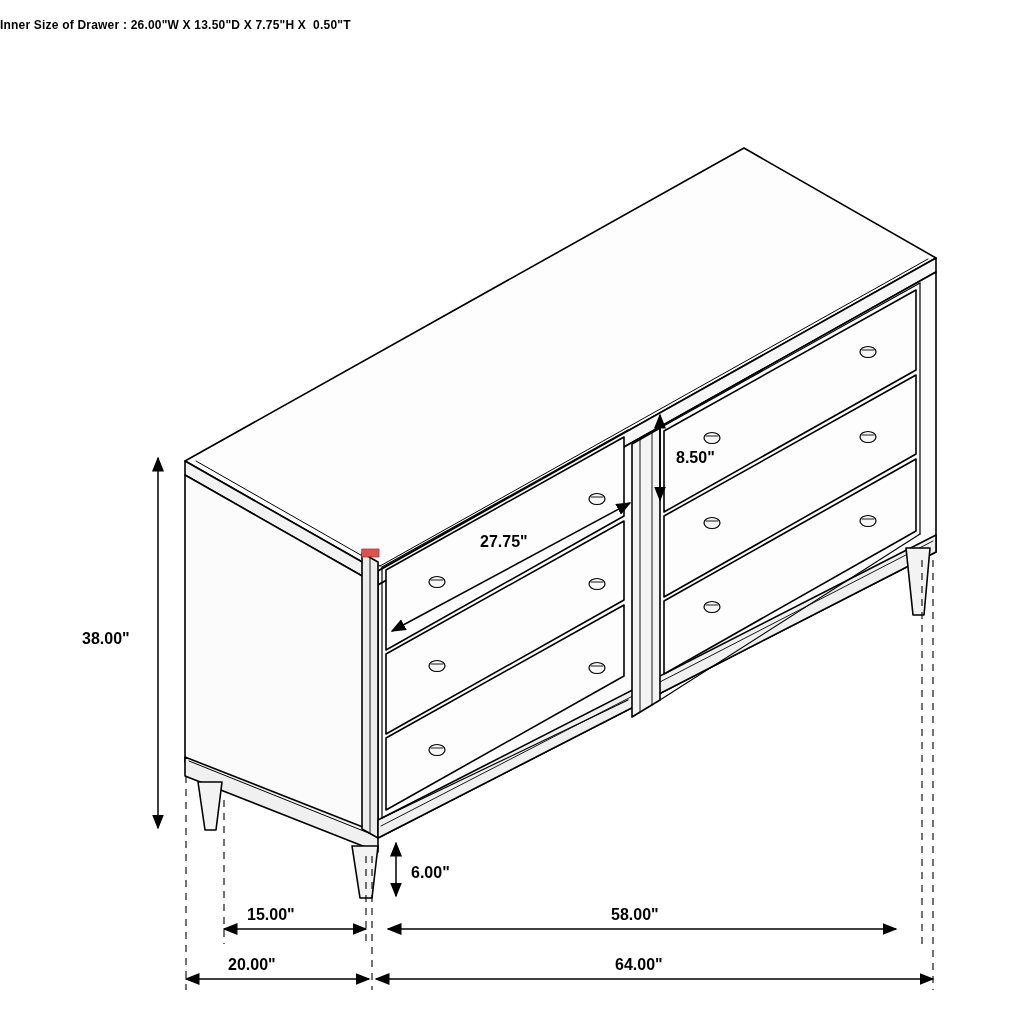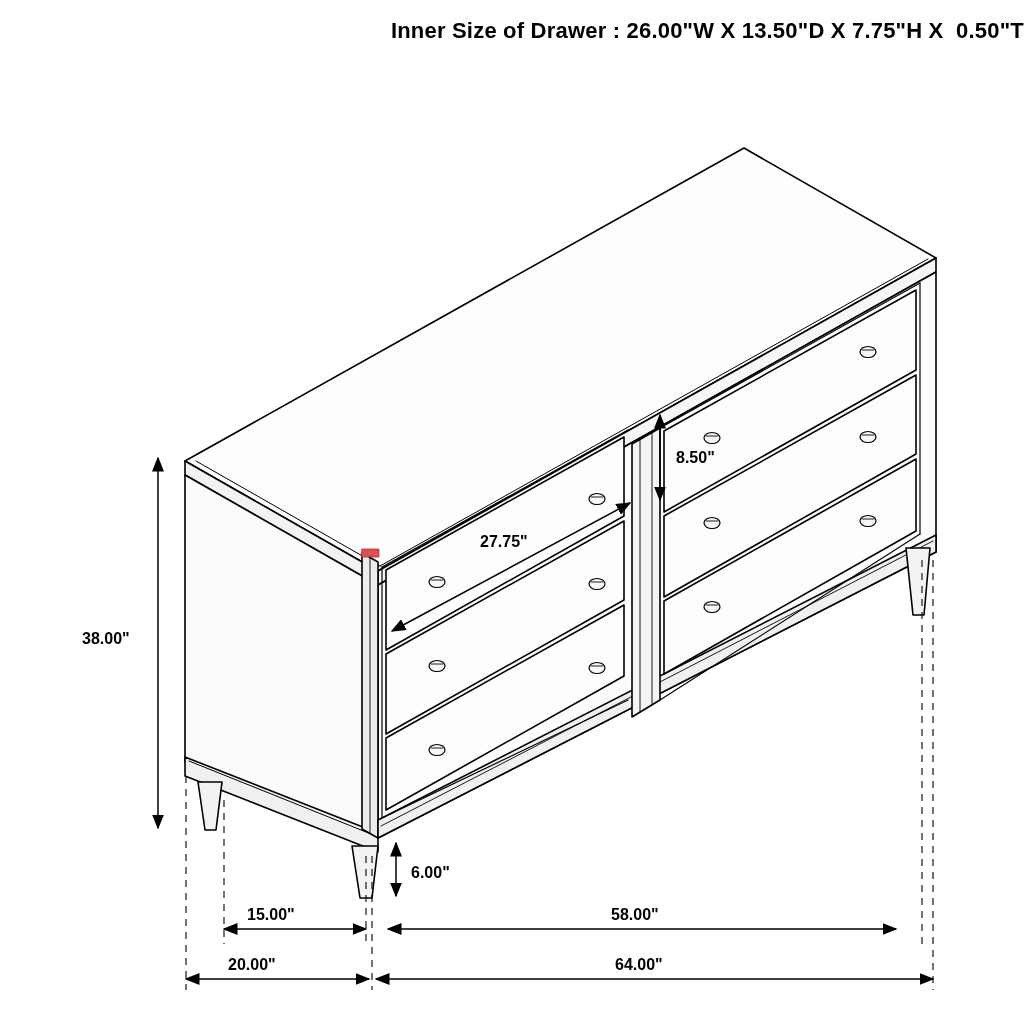--- a/index.html
+++ b/index.html
@@ -18,22 +18,22 @@
   #stage {
     position: relative;
     width: 1024px;
     height: 1024px;
   }
   .title {
     position: absolute;
     top: 18px;
     left: 0;
     width: 1024px;
-    text-align: right;
-    font-size: 22px;
+    text-align: left;
+    font-size: 12px;
     font-weight: bold;
     letter-spacing: 0.2px;
     white-space: pre;
   }
   svg.drawing {
     position: absolute;
     left: 0;
     top: 0;
     width: 1024px;
     height: 1024px;

